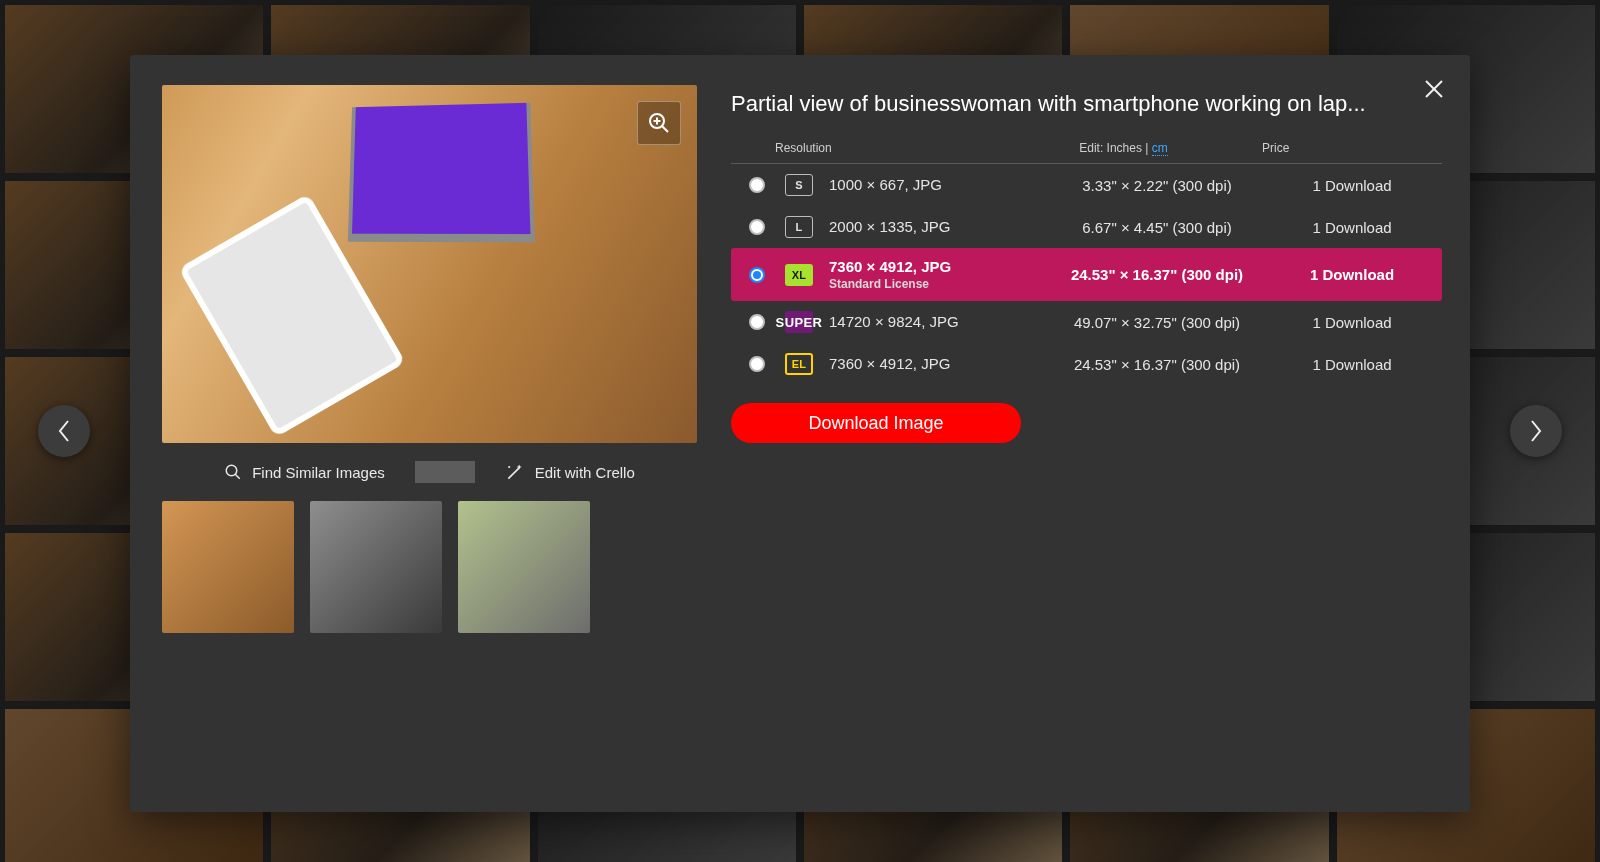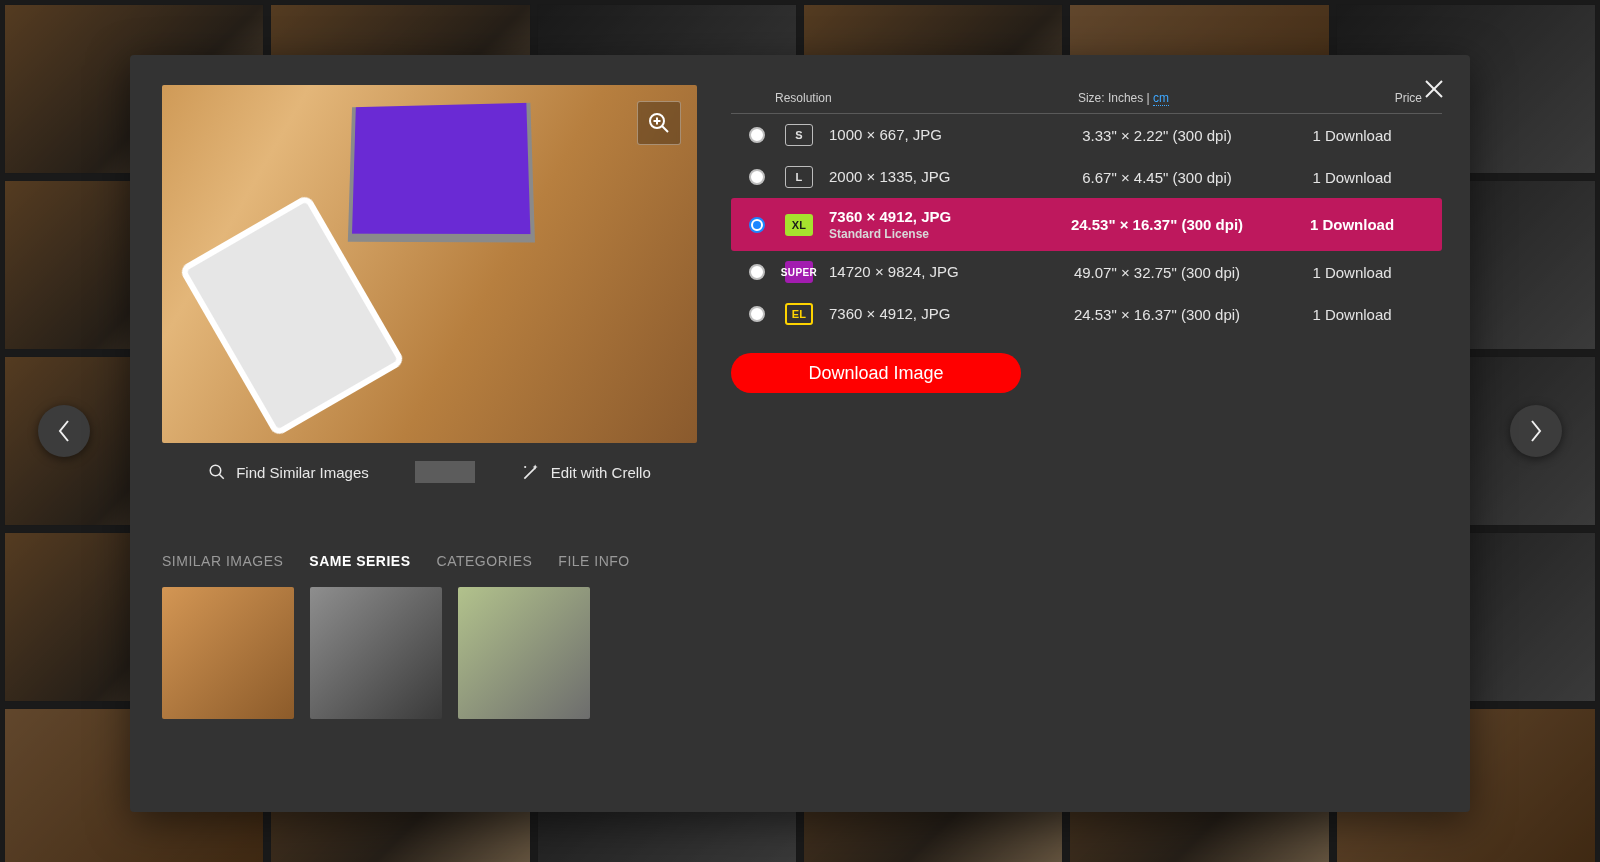--- a/index.html
+++ b/index.html
@@ -13,46 +13,46 @@
 .modal{position:absolute;top:55px;left:130px;right:130px;bottom:50px;background:#333;border-radius:4px;padding:30px 28px 30px 32px;box-shadow:0 10px 40px rgba(0,0,0,.5);display:flex;flex-direction:column}
 .close{position:absolute;top:20px;right:22px;width:28px;height:28px;cursor:pointer;display:flex;align-items:center;justify-content:center}
 .close svg{stroke:#f0f0f0;stroke-width:2}
 .top{display:flex;gap:34px;align-items:flex-start}
 .preview{flex:0 0 535px}
 .preview-img{position:relative;width:535px;height:358px;border-radius:2px;overflow:hidden;background:linear-gradient(120deg,#cf9a57 0%,#e3b679 20%,#b77f3f 60%,#8a5a2d 100%)}
 .preview-img::before{content:"";position:absolute;top:18px;left:190px;width:175px;height:130px;background:#6a2ad4;transform:perspective(400px) rotateX(8deg) rotateY(-5deg);box-shadow:0 4px 0 4px #8a8a8a}
 .preview-img::after{content:"";position:absolute;bottom:30px;left:55px;width:150px;height:195px;background:#e6e6e6;border-radius:10px;transform:rotate(-30deg);box-shadow:inset 0 0 0 6px #fff}
 .zoom-btn{position:absolute;top:16px;right:16px;width:44px;height:44px;background:rgba(0,0,0,.28);border:1px solid rgba(255,255,255,.35);border-radius:3px;display:flex;align-items:center;justify-content:center;cursor:pointer;backdrop-filter:blur(2px)}
 .zoom-btn svg{stroke:#fff;stroke-width:2;fill:none}
-.preview-actions{display:flex;justify-content:center;align-items:center;gap:16px;margin-top:18px;font-size:15px;color:#e8e8e8}
+.preview-actions{display:flex;justify-content:center;align-items:center;gap:0;margin-top:18px;font-size:15px;color:#e8e8e8}
 .preview-actions>span{display:flex;align-items:center;gap:10px;padding:0 30px;cursor:pointer}
 .preview-actions .divider{width:1px;height:22px;background:#5c5c5c}
 .preview-actions svg{stroke:#e8e8e8;fill:none;stroke-width:2}
 
 .details{flex:1;padding-top:6px;min-width:0}
 .title{font-size:22px;font-weight:400;color:#fff;margin:0 50px 24px 0;white-space:nowrap;overflow:hidden;text-overflow:ellipsis}
 .table{width:100%}
 .thead{display:grid;grid-template-columns:210px 1fr 160px;padding:0 20px 8px 44px;border-bottom:1px solid #5a5a5a;font-size:12px;color:#cfcfcf}
 .thead .c2{text-align:center}
-.thead .c3{text-align:right}
+.thead .c3{}
 .unit-link{color:#3ea8ff;border-bottom:1px dotted #3ea8ff;cursor:pointer}
 .row{display:grid;grid-template-columns:26px 34px 1fr 230px 140px;align-items:center;padding:10px 20px 10px 18px;gap:10px;font-size:15px;color:#e4e4e4;border-radius:3px}
 .row.selected{background:#be185d;font-weight:700;color:#fff}
 .row .res-2{font-size:15px;line-height:1.2}
 .row .sub{font-size:12px;font-weight:700;color:#d8d8d8;display:block;margin-top:1px}
 .row .size{text-align:center}
 .row .price{text-align:center}
 .radio{width:16px;height:16px;border:2px solid #bfbfbf;border-radius:50%;display:inline-flex;align-items:center;justify-content:center;background:#fff}
 .row.selected .radio{border-color:#1c87ff}
 .row.selected .radio::after{content:"";width:8px;height:8px;border-radius:50%;background:#1c87ff}
 .badge{width:28px;height:22px;border-radius:3px;font-size:11px;font-weight:700;display:flex;align-items:center;justify-content:center;color:#fff;letter-spacing:.3px}
 .b-s{background:#333;border:1px solid #bdbdbd;color:#e0e0e0}
 .b-l{background:#333;border:1px solid #bdbdbd;color:#e0e0e0}
 .b-xl{background:#a6e22e;color:#1b1b1b}
-.b-super{background:#a21caf;color:#fff;font-size:10px;letter-spacing:.4px}
+.b-super{background:#701a75;color:#fff;font-size:13px;letter-spacing:.4px}
 .b-el{background:#333;border:2px solid #ffd400;color:#ffd400}
 .download-btn{margin-top:18px;width:290px;height:40px;background:#ff0000;border:none;border-radius:24px;color:#fff;font-size:18px;cursor:pointer}
 
 .tabs{display:flex;gap:26px;margin-top:70px;font-size:14px;letter-spacing:.5px;color:#9a9a9a}
 .tabs>span{cursor:pointer}
 .tabs .active{color:#fff;font-weight:700}
 .thumbs{display:flex;gap:16px;margin-top:18px}
 .thumbs>div{width:132px;height:132px;border-radius:2px;cursor:pointer}
 .th1{background:linear-gradient(135deg,#d39654,#8c5b2a)}
 .th2{background:linear-gradient(135deg,#8e8e8e,#3a3a3a)}
@@ -145,26 +145,27 @@
               <line x1="4" y1="20" x2="17" y2="7"></line>
               <path d="M17 3l1 2 2 1-2 1-1 2-1-2-2-1 2-1z" fill="#e8e8e8" stroke="none"></path>
               <circle cx="5" cy="6" r="1.3" fill="#e8e8e8" stroke="none"></circle>
             </svg>
           <span>Edit with Crello</span>
         </span>
       </div>
     </div>
 
     <div class="details">
+      <h1 class="title">Partial view of businesswoman with smartphone working on lap...</h1>
 
       <div class="table">
         <div class="thead">
           <span class="c1">Resolution</span>
           <span class="c2">
-            <span>Size: Inches | </span><span class="unit-link">cm</span>
+            <span>Edit: Inches | </span><span class="unit-link">cm</span>
           </span>
           <span class="c3">Price</span>
         </div>
         <div id="rows">
             <div class="row">
               <span class="radio"></span>
               <span class="badge b-s">S</span>
               <span class="res-2">1000 × 667, JPG</span>
               <span class="size">3.33" × 2.22" (300 dpi)</span>
               <span class="price">1 Download</span>
@@ -197,26 +198,20 @@
               <span class="size">24.53" × 16.37" (300 dpi)</span>
               <span class="price">1 Download</span>
             </div>
           </div>
       </div>
 
       <button class="download-btn">Download Image</button>
     </div>
   </div>
 
-  <div class="tabs">
-    <span>SIMILAR IMAGES</span>
-    <span class="active">SAME SERIES</span>
-    <span>CATEGORIES</span>
-    <span>FILE INFO</span>
-  </div>
 
   <div class="thumbs">
     <div class="th1"></div>
     <div class="th2"></div>
     <div class="th3"></div>
   </div>
 
 </div>
 
 </body></html>

